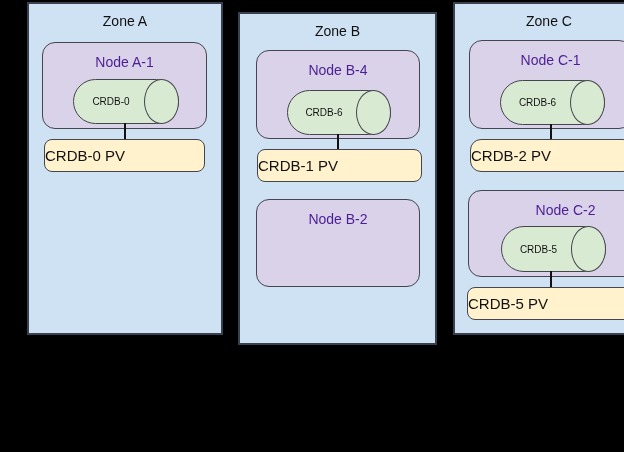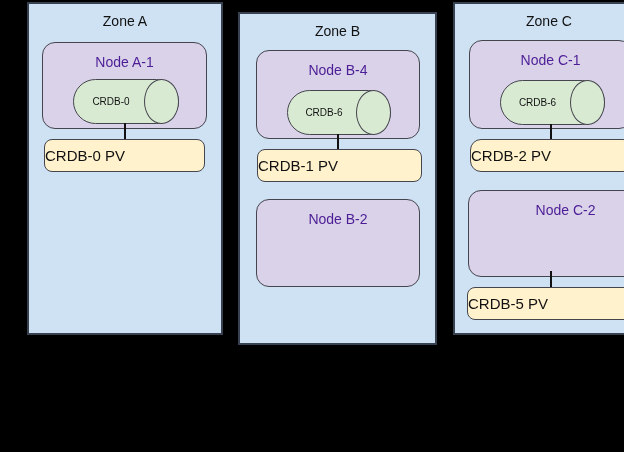--- a/index.html
+++ b/index.html
@@ -152,20 +152,24 @@
     </div>
 
     <div class="connector" style="left:95px; top:120px; height:15px;"></div>
 
     <div class="pv" style="left:15px; top:135px; width:164px; height:33px;border-radius:11px;">
       <span>CRDB-2 PV</span>
     </div>
 
     <div class="node" style="left:13px; top:186px; width:195px; height:87px;padding-left:24px;">
       <div class="node-label">Node C-2</div>
+      <div class="cylinder" style="left:32px; top:35px; width:105px; height:46px;">
+        <span class="cyl-face"></span>
+        <span class="cyl-text">CRDB-5</span>
+      </div>
     </div>
 
     <div class="connector" style="left:95px; top:267px; height:16px;"></div>
 
     <div class="pv" style="left:12px; top:283px; width:176px; height:33px;">
       <span>CRDB-5 PV</span>
     </div>
   </section>
 
 </div>

